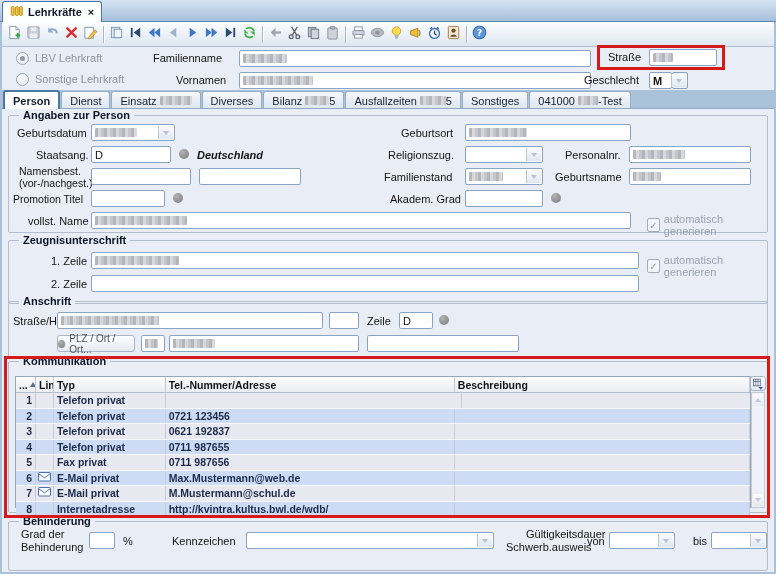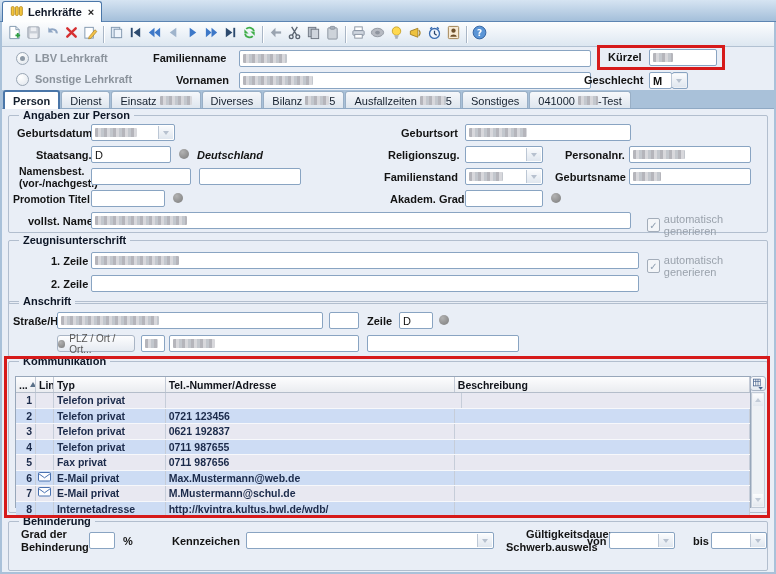--- a/index.html
+++ b/index.html
@@ -14,21 +14,21 @@
     border-radius:3px 3px 0 0;display:flex;align-items:center;gap:4px;padding:0 7px;font-size:11px;font-weight:bold;color:#101828;}
   .wintab .x{font-weight:bold;color:#222;margin-left:2px;cursor:default;}
   
   .toolbar{left:2px;top:22px;width:772px;height:25px;display:flex;align-items:center;padding-left:3px;
     background:linear-gradient(#fcfdfe,#dde7f1);border-bottom:1px solid #b2c1d2;}
   .tbtn{width:19px;height:19px;display:flex;align-items:center;justify-content:center;border-radius:2px;}
   .tbtn svg{width:15px;height:15px;}
   .tsep{width:1px;height:17px;background:#a9b6c6;margin:0 3px;box-shadow:1px 0 0 #fff;}
   
   .formtop{left:2px;top:47px;width:772px;height:43px;background:#e9eef6;}
-  .lbl{position:absolute;font-size:11px;font-weight:bold;color:#131313;white-space:nowrap;}
+  .lbl{position:absolute;font-size:11px;font-weight:normal;color:#131313;white-space:nowrap;}
   .lbl.gray{color:#8b939c;}
   .lbl.small{font-size:10.5px;}
   .tf{position:absolute;box-sizing:border-box;height:17px;background:#fff;border:1px solid #89a4c2;
       border-radius:2px;display:flex;align-items:center;padding:0 3px;font-size:11px;color:#111;}
   .combo .arr{position:absolute;right:1px;top:1px;bottom:1px;width:14px;
       background:linear-gradient(#fafbfd,#e0e7ef);border-left:1px solid #bcc7d5;
       display:flex;align-items:center;justify-content:center;}
   .arr i{width:0;height:0;border-left:3.5px solid transparent;border-right:3.5px solid transparent;border-top:4px solid #b7c1cf;}
   .radio{position:absolute;width:13px;height:13px;border-radius:50%;border:1px solid #9aa6b4;
       background:radial-gradient(circle at 35% 30%,#fff,#dfe5ec);box-sizing:border-box;}
@@ -254,21 +254,21 @@
 
     <span class="lbl" style="left:151px;top:5px;">Familienname</span>
     <div class="tf" style="left:237px;top:3px;width:352px;">
         <span class="redact" style="width:44px"></span>
       </div>
     <span class="lbl" style="left:174px;top:27px;">Vornamen</span>
     <div class="tf" style="left:237px;top:25px;width:352px;">
         <span class="redact" style="width:70px"></span>
       </div>
 
-    <span class="lbl" style="left:606px;top:4px;">Kürzel</span>
+    <span class="lbl" style="left:606px;top:4px;">Straße</span>
     <div class="tf" style="left:647px;top:2px;width:68px;">
         <span class="redact" style="width:20px"></span>
       </div>
     <div class="redframe" style="left:595px;top:-2px;width:128px;height:25px;"></div>
 
     <span class="lbl" style="left:582px;top:27px;">Geschlecht</span>
     <div class="tf" style="left:647px;top:25px;width:23px;font-weight:bold;">M</div>
     <div class="tf combo" style="left:670px;top:25px;width:16px;background:#eef1f5;">
         <span class="arr">
           <i></i>

